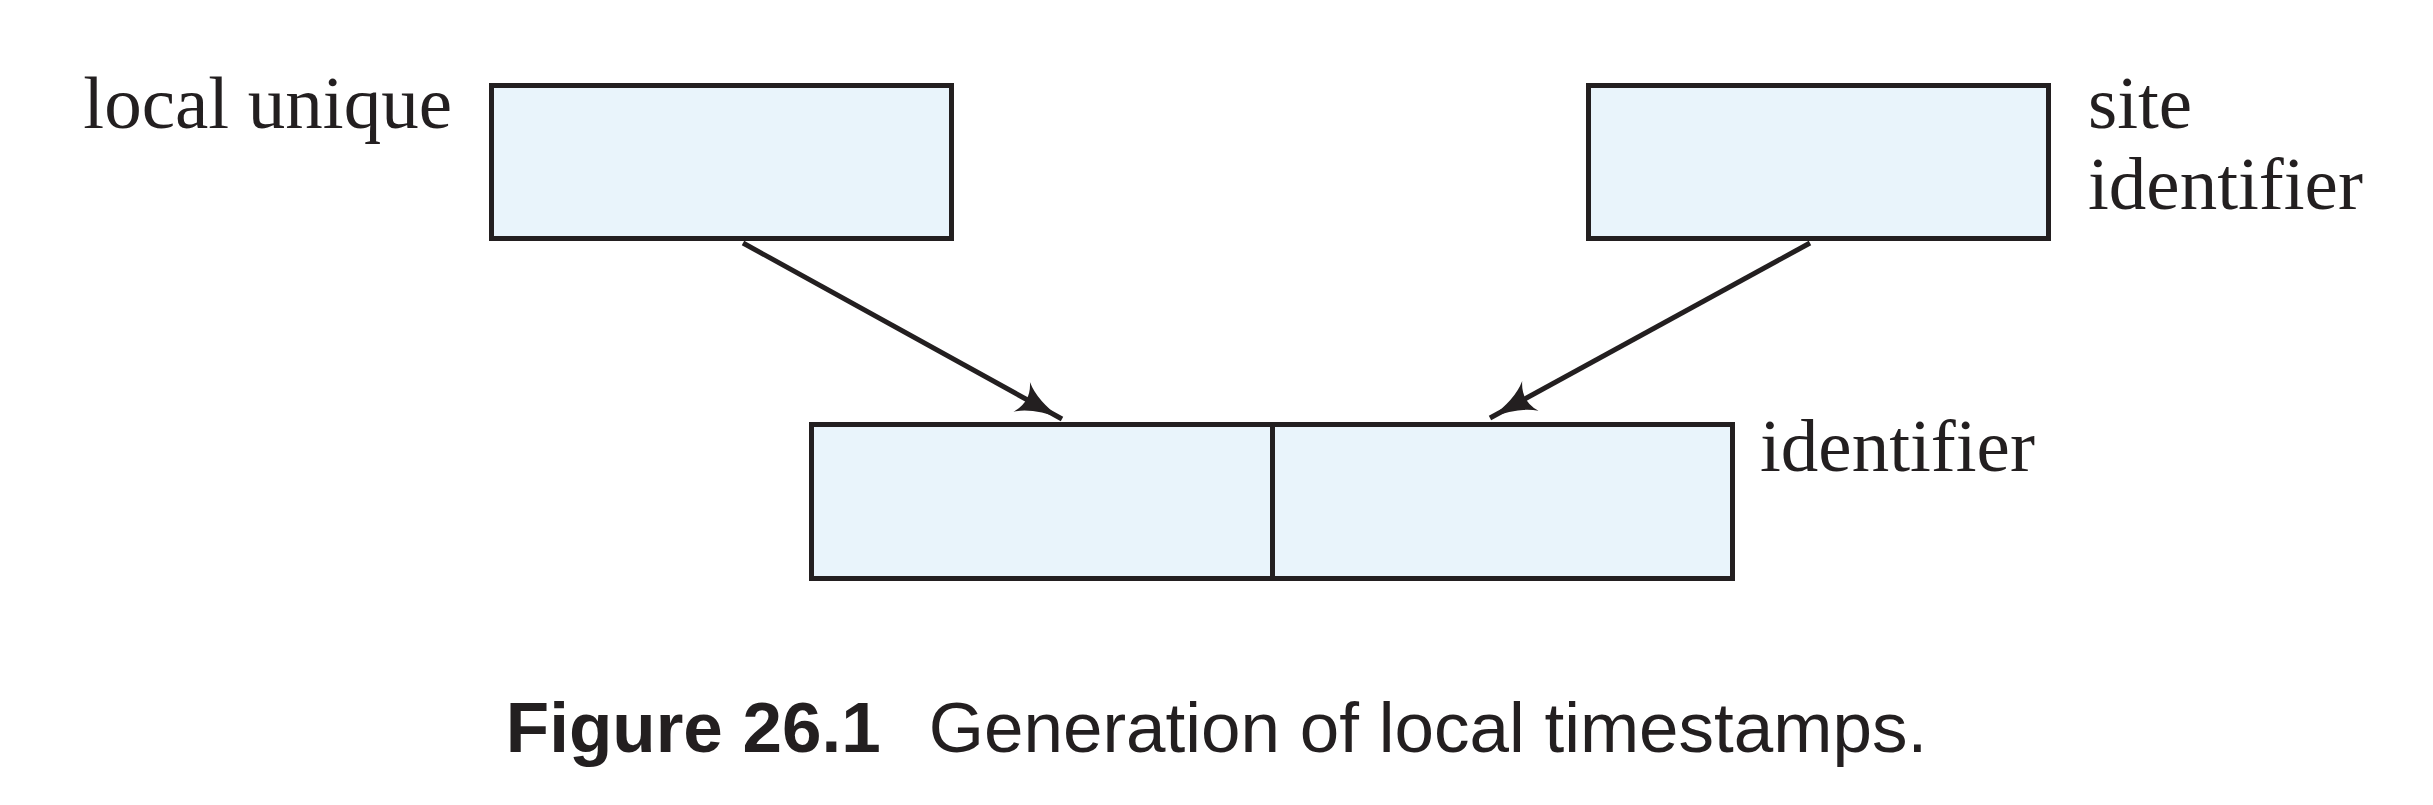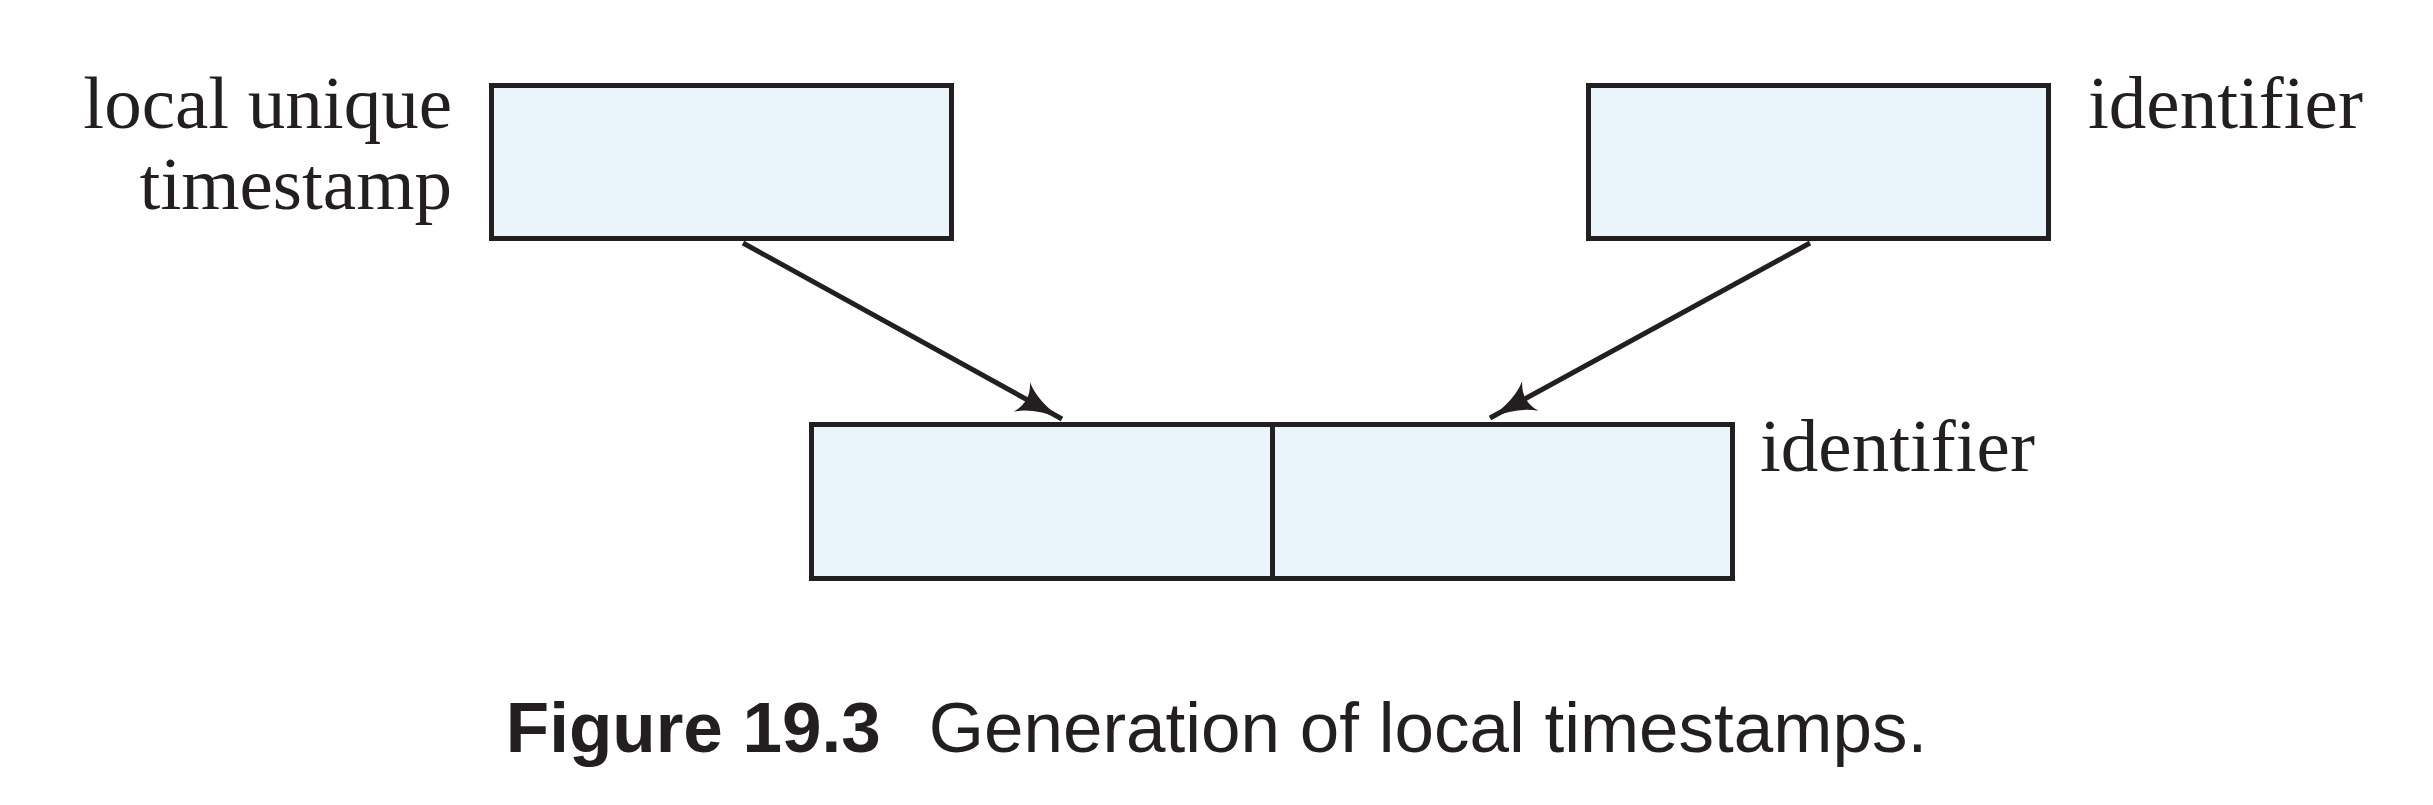--- a/index.html
+++ b/index.html
@@ -75,28 +75,28 @@
     margin-right:48px;
   }
 </style>
 </head>
 <body>
 
 <div class="canvas">
 
   <div class="diagram-label label-local">
     <div>local unique</div>
-    <div>timestamp</div>
   </div>
 
   <div class="dbox box-local"></div>
 
   <div class="dbox box-site"></div>
 
   <div class="diagram-label label-site">
+    <div>site</div>
     <div>identifier</div>
   </div>
 
   <div class="dbox box-global">
     <div class="global-divider"></div>
   </div>
 
   <div class="diagram-label label-global">
     <div>identifier</div>
   </div>
@@ -105,16 +105,16 @@
     <defs>
       <marker id="arrhead" markerUnits="userSpaceOnUse" markerWidth="50" markerHeight="36" refX="47" refY="18" orient="auto">
         <path class="arrowhead" d="M1,1 Q16,14 47,18 Q16,22 1,35 Q12,18 1,1 Z"></path>
       </marker>
     </defs>
     <line class="arrow-line" x1="743" y1="243" x2="1062" y2="419" marker-end="url(#arrhead)"></line>
     <line class="arrow-line" x1="1810" y1="243" x2="1490" y2="418" marker-end="url(#arrhead)"></line>
   </svg>
 
   <div class="caption">
-    <span class="caption-number">Figure 19.3</span><span class="caption-text">Generation of local timestamps.</span>
+    <span class="caption-number">Figure 26.1</span><span class="caption-text">Generation of local timestamps.</span>
   </div>
 
 </div>
 
 </body></html>

